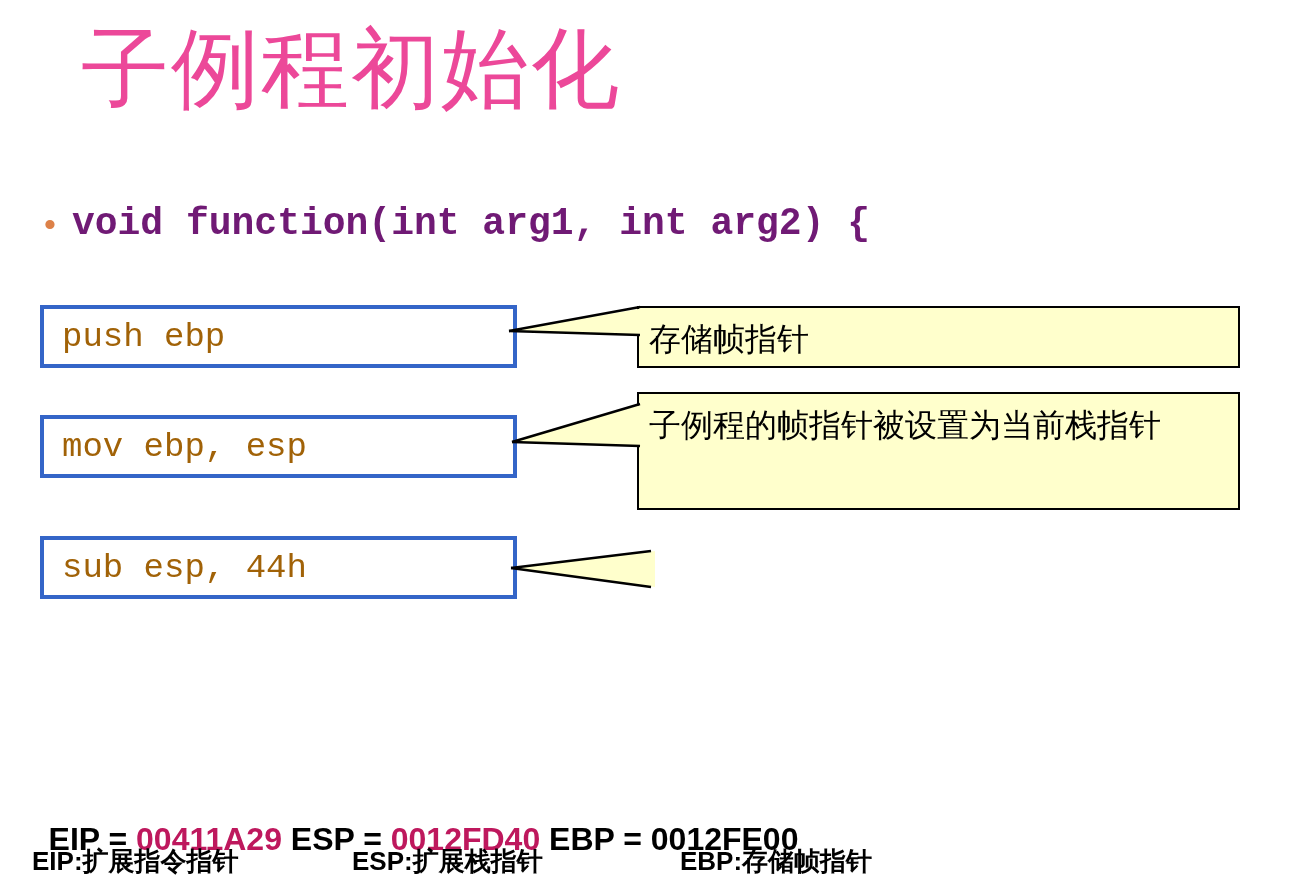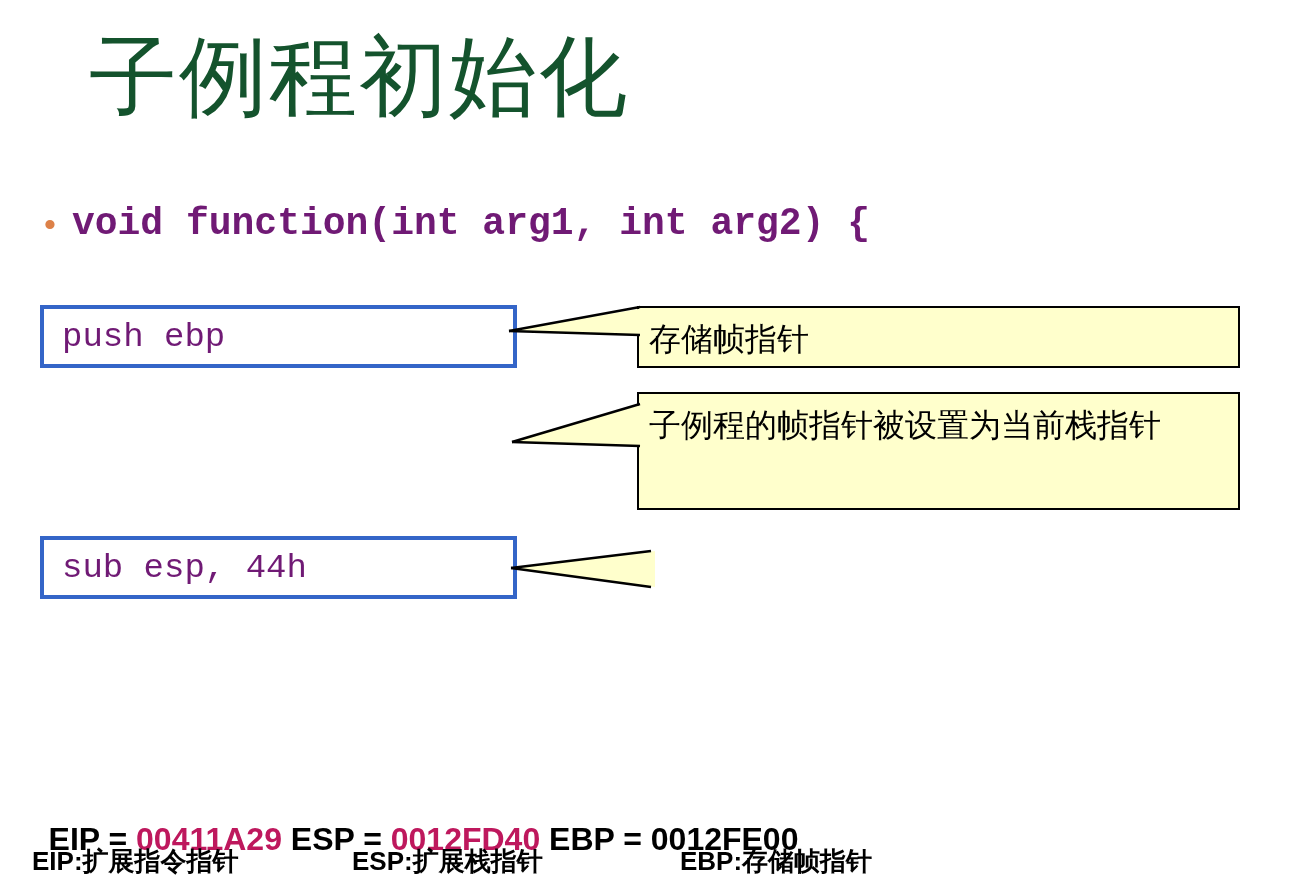--- a/index.html
+++ b/index.html
@@ -4,43 +4,43 @@
 <style>
   html,body{margin:0;padding:0;background:#ffffff;}
   .slide{
     position:relative;
     width:1314px;height:894px;
     background:#ffffff;
     overflow:hidden;
     font-family:"Liberation Sans", sans-serif;
   }
   .slide-title{
-    position:absolute;left:73px;top:2px;margin:16px;
-    font-size:88px;font-weight:400;color:#14532d;
+    position:absolute;left:73px;top:2px;margin:8px;
+    font-size:88px;font-weight:400;color:#ec4899;
     letter-spacing:2px;white-space:nowrap;
   }
   .bullet-line{
     position:absolute;left:44px;top:196px;
     display:flex;align-items:center;white-space:pre;
   }
   .bullet-marker{
     font-size:34px;color:#DD8148;margin-right:16px;line-height:56px;
   }
   .code-decl{
     font-family:"Liberation Mono", monospace;
     font-size:38px;font-weight:bold;color:#701a75;line-height:56px;
   }
   .code-box{
     position:absolute;left:40px;width:469px;height:55px;
     background:#ffffff;border:4px solid #3465C8;
     display:flex;align-items:center;z-index:2;
   }
   .code-box .code-text{
     font-family:"Liberation Mono", monospace;
-    font-size:34px;color:#701a75;padding-left:18px;white-space:pre;
+    font-size:34px;color:#a16207;padding-left:18px;white-space:pre;
   }
   .box-1{top:305px;}
   .box-2{top:415px;}
   .box-3{top:536px;}
   .callout{
     position:absolute;background:#FFFFCC;border:2px solid #000000;
     z-index:1;box-sizing:border-box;
   }
   .callout-text{
     font-size:32px;line-height:46px;color:#000000;
@@ -75,20 +75,23 @@
   <h1 class="slide-title">子例程初始化</h1>
 
   <div class="bullet-line">
     <span class="bullet-marker">•</span>
     <span class="code-decl">void function(int arg1, int arg2) {</span>
   </div>
 
   <div class="code-box box-1">
     <span class="code-text">push ebp</span>
   </div>
+  <div class="code-box box-2">
+    <span class="code-text">mov ebp, esp</span>
+  </div>
   <div class="code-box box-3">
     <span class="code-text">sub esp, 44h</span>
   </div>
 
   <div class="callout callout-1">
     <div class="callout-text">存储帧指针</div>
   </div>
   <div class="callout callout-2">
     <div class="callout-text">子例程的帧指针被设置为当前栈指针</div>
   </div>

